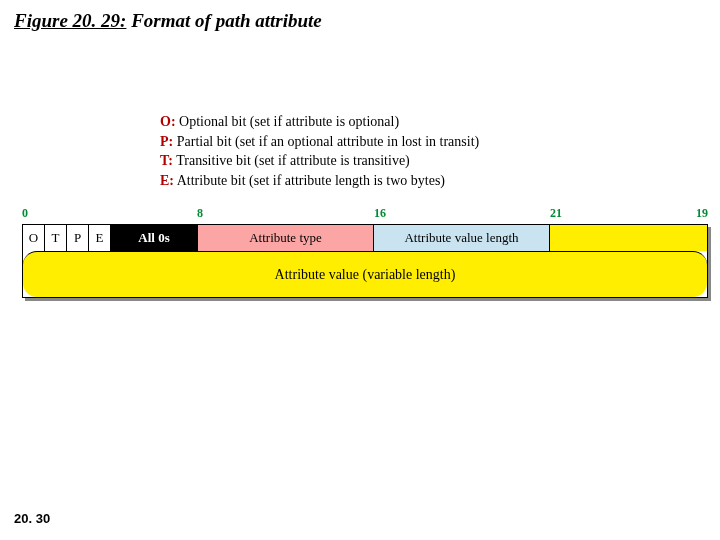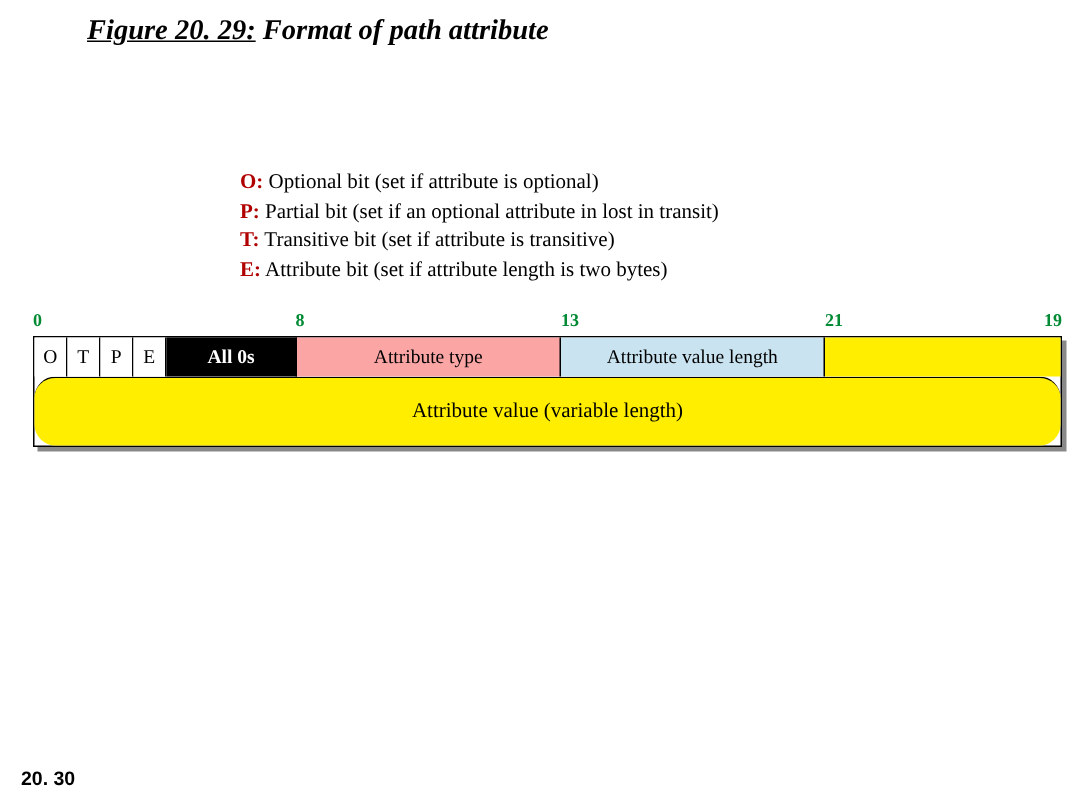--- a/index.html
+++ b/index.html
@@ -16,21 +16,20 @@
     top: 10px;
     left: 14px;
     font-size: 19px;
     font-weight: bold;
     font-style: italic;
     color: #000;
   }
   .title .figref {
     text-decoration: underline;
     color: #000;
-    margin-left: 44px;
   }
   .legend {
     position: absolute;
     top: 112px;
     left: 160px;
     font-size: 14px;
     line-height: 1.4;
   }
   .legend .row { white-space: nowrap; }
   .legend .key { font-weight: bold; color: #b00000; }
@@ -136,21 +135,21 @@
   </div>
   <div class="row">
     <span class="key">E:</span>
     <span class="desc">Attribute bit (set if attribute length is two bytes)</span>
   </div>
 </div>
 
 <div class="bitlabels">
   <span class="bl0">0</span>
   <span class="bl8">8</span>
-  <span class="bl16">13</span>
+  <span class="bl16">16</span>
   <span class="bl24">21</span>
   <span class="bl31">19</span>
 </div>
 
 <div class="diagram">
   <div class="row1">
     <div class="cell flag">O</div>
     <div class="cell flag">T</div>
     <div class="cell flag">P</div>
     <div class="cell flag">E</div>

